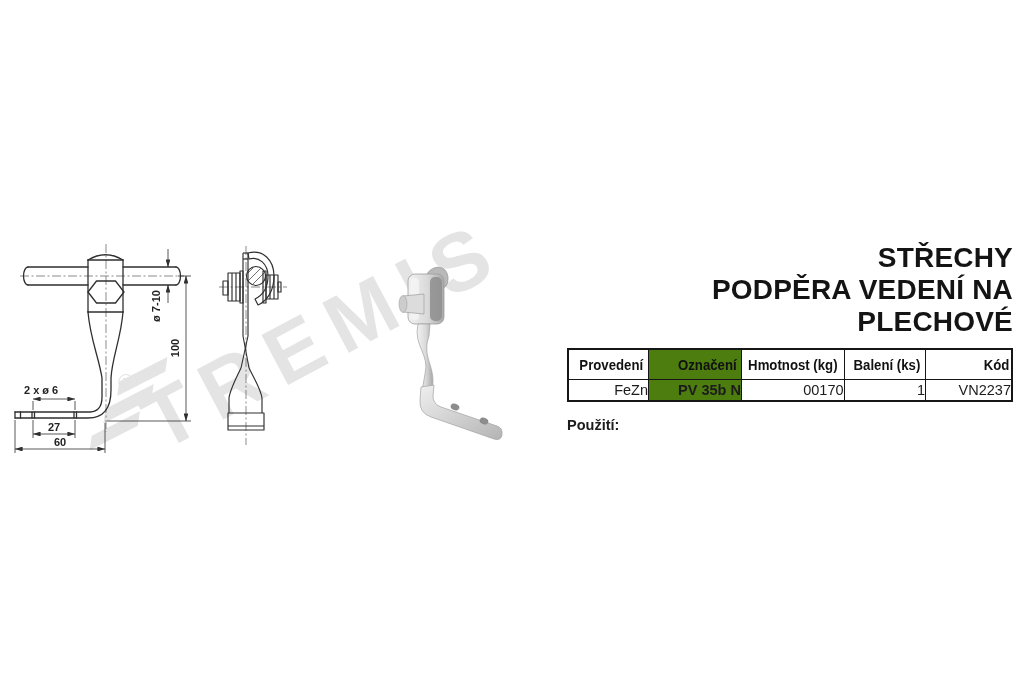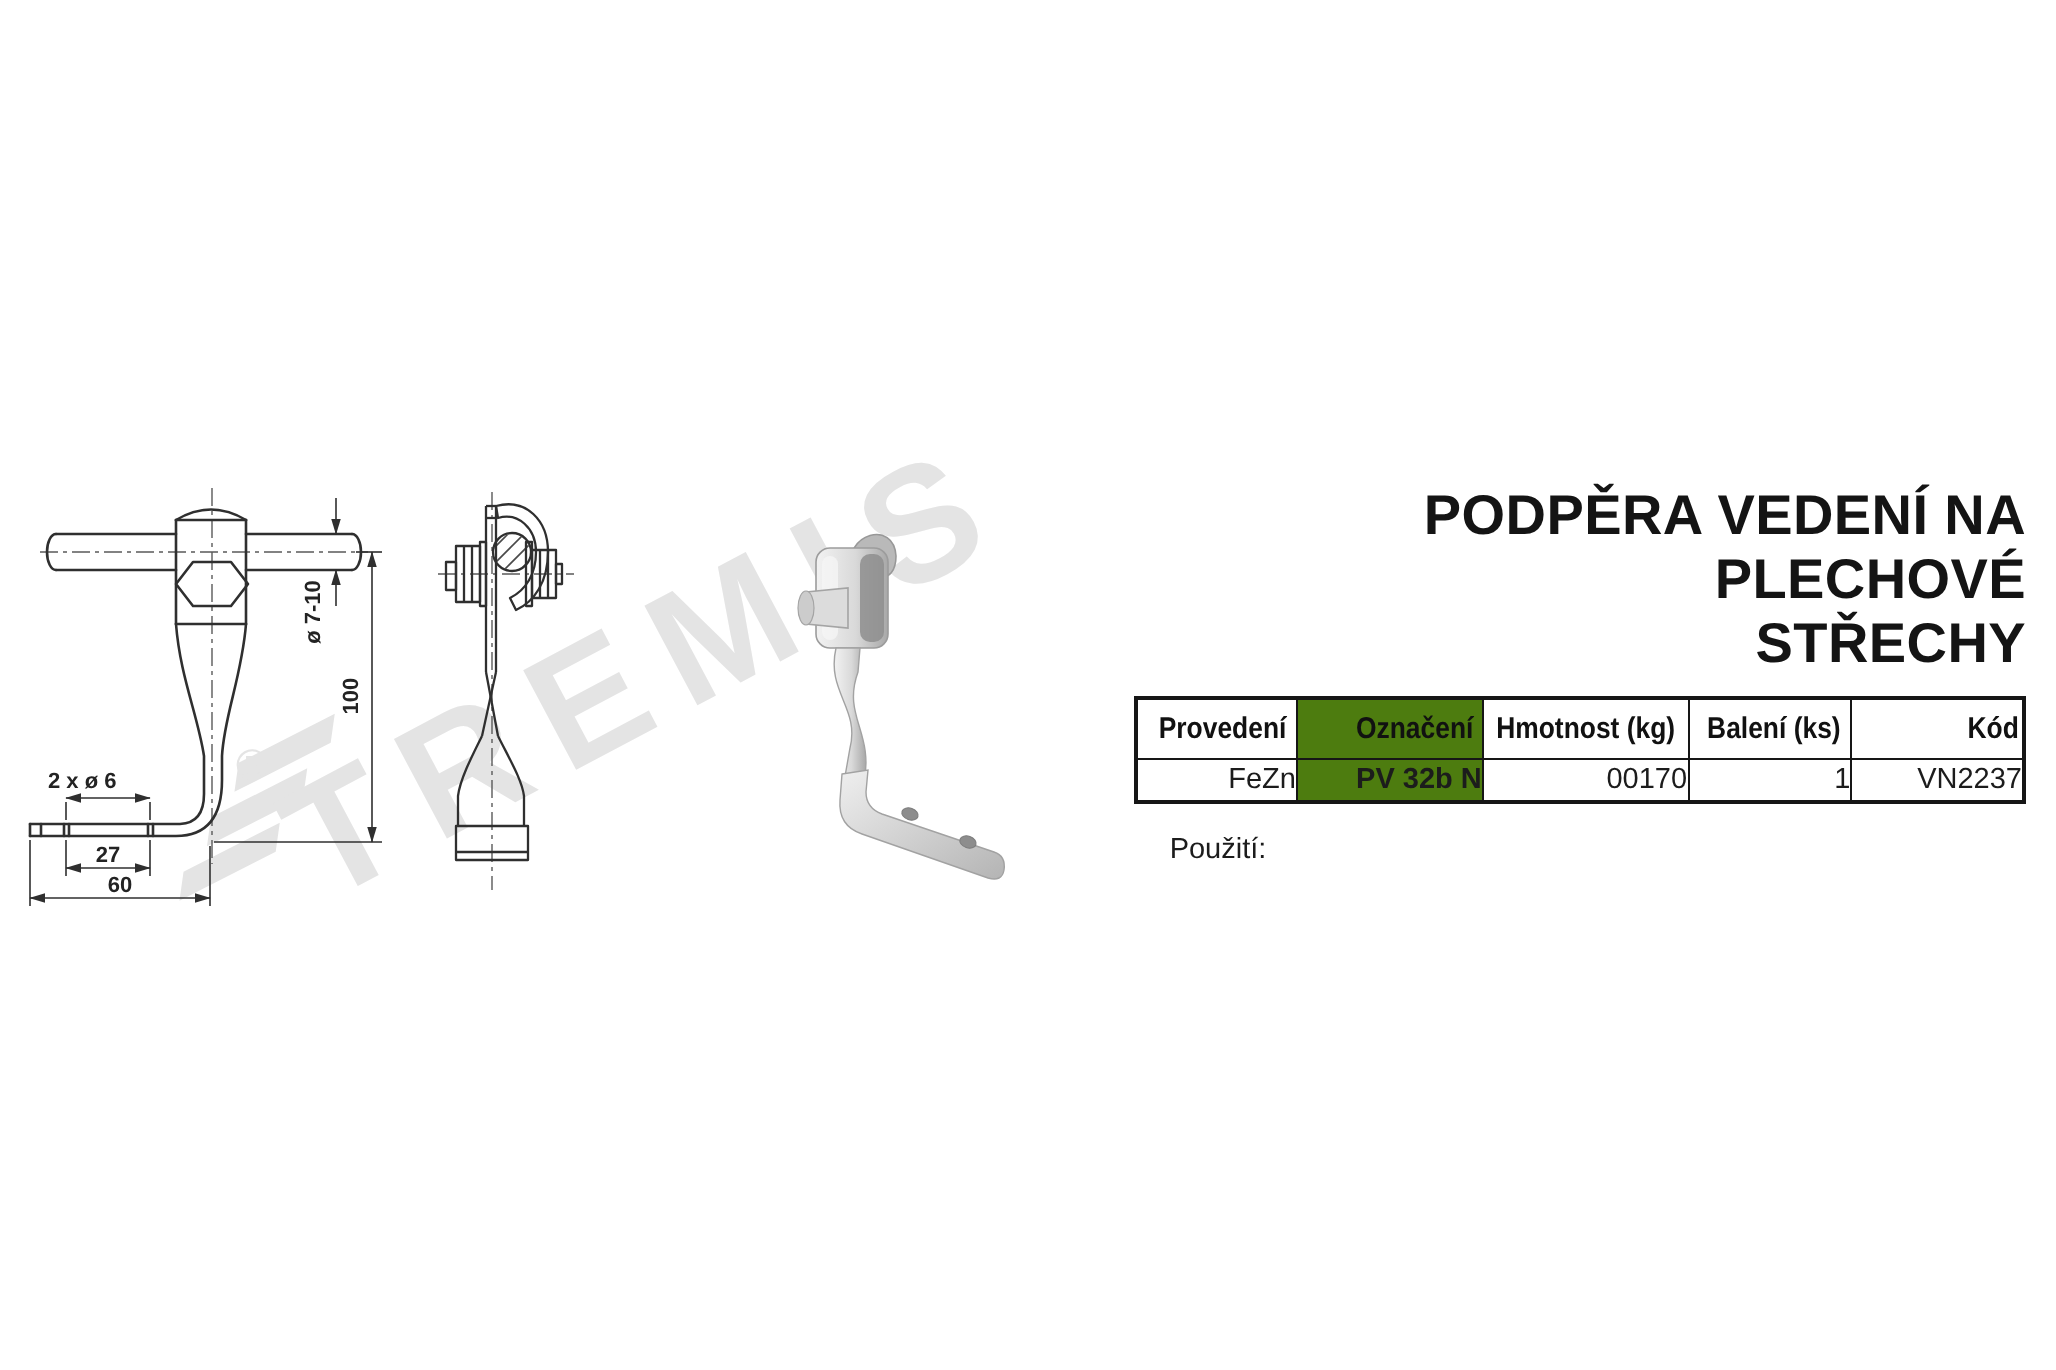--- a/index.html
+++ b/index.html
@@ -20,21 +20,21 @@
   table.prod{border-collapse:collapse;table-layout:fixed;margin-left:6px;margin-top:10px;
          border:2.5px solid #161616;}
   table.prod th,table.prod td{border:1.5px solid #161616;text-align:right;padding:0;
          overflow:hidden;white-space:nowrap;}
   table.prod th{height:29px;font-size:15px;font-weight:bold;vertical-align:middle;}
   table.prod td{height:20px;font-size:14.5px;color:#1c1c1c;vertical-align:middle;}
   .cond{display:inline-block;transform:scaleX(.88);transform-origin:center;}
   .shade{background:#4d7c0f;}
   .b{font-weight:bold;}
   .usage{margin-left:6px;margin-top:15px;font-size:14.5px;color:#1c1c1c;display:flex;}
-  .usage-label{font-weight:normal;width:84px;flex:0 0 auto;text-align:center;}
+  .usage-label{font-weight:bold;width:84px;flex:0 0 auto;}
   
   .ol{stroke:#2f2f2f;stroke-width:1.3;fill:none;stroke-linejoin:round;stroke-linecap:round;}
   .ol2{stroke:#2f2f2f;stroke-width:1.15;fill:none;stroke-linejoin:round;}
   .cl{stroke:#5a5a5a;stroke-width:.7;fill:none;stroke-dasharray:9 2.5 2 2.5;}
   .dim{stroke:#2f2f2f;stroke-width:.8;fill:none;}
   .dimtxt{font-size:11px;font-weight:bold;fill:#232323;}
   .hatch{stroke:#4a4a4a;stroke-width:.8;}
 </style>
 </head>
 <body>
@@ -191,22 +191,22 @@
       <path d="M33,96 C28,118 45,126 40,146 L37,163 L47,163 C52,138 36,130 44,108 L45,96 Z" fill="url(#mA)" stroke="#a2a2a2" stroke-width=".7"></path>
 
       <path d="M36,159 L49,157 L48,168 Q48,176 56,179 L112,198 Q118,200 117,207 Q116,213 109,211 L46,189 Q34,185 35,172 Z" fill="url(#mB)" stroke="#a2a2a2" stroke-width=".7"></path>
       <ellipse cx="70" cy="179" rx="4.2" ry="2.9" transform="rotate(19 70 179)" fill="#8d8d8d" stroke="#7c7c7c" stroke-width=".5"></ellipse>
       <ellipse cx="99" cy="193" rx="4.2" ry="2.9" transform="rotate(19 99 193)" fill="#8d8d8d" stroke="#7c7c7c" stroke-width=".5"></ellipse>
     </g>
   </svg>
 
   <div class="panel">
     <h1 class="title">
+      <span>STŘECHY</span>
       <span>PODPĚRA VEDENÍ NA PLECHOVÉ</span>
-      <span>STŘECHY</span>
     </h1>
 
     <table class="prod">
       <colgroup>
         <col style="width:81px">
           <col style="width:95px">
           <col style="width:99px">
         <col style="width:82px">
           <col style="width:89px">
       </colgroup>
@@ -215,21 +215,21 @@
           <th><span class="cond">Provedení</span></th>
           <th class="shade"><span class="cond">Označení</span></th>
           <th><span class="cond">Hmotnost (kg)</span></th>
           <th><span class="cond">Balení (ks)</span></th>
           <th><span class="cond">Kód</span></th>
         </tr>
       </thead>
       <tbody>
         <tr>
           <td>FeZn</td>
-          <td class="shade b">PV 32b N</td>
+          <td class="shade b">PV 35b N</td>
           <td>00170</td>
           <td>1</td>
           <td>VN2237</td>
         </tr>
       </tbody>
     </table>
 
     <div class="usage">
       <span class="usage-label">Použití:</span>
     </div>

